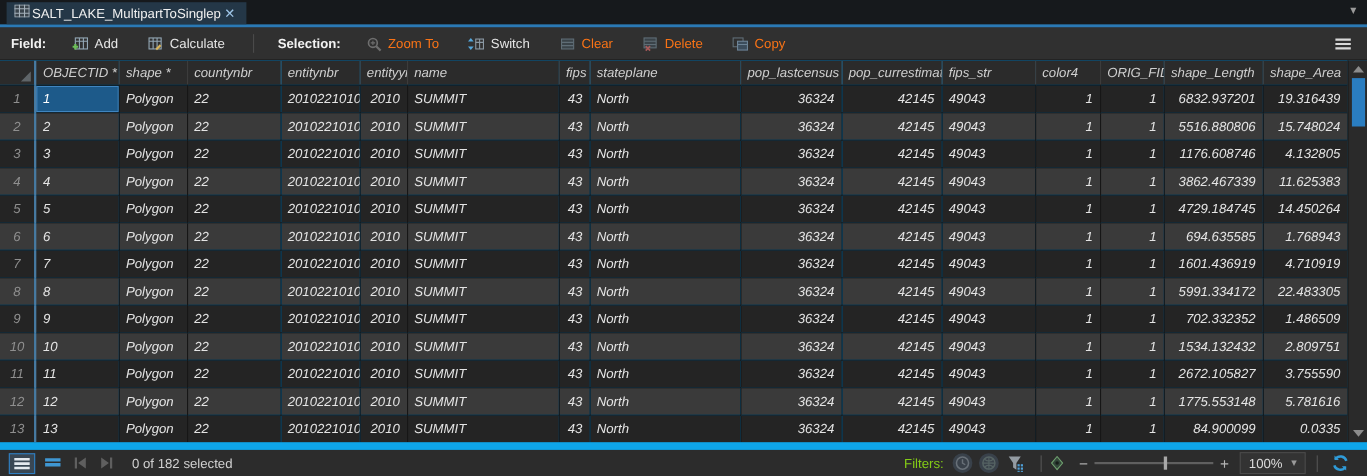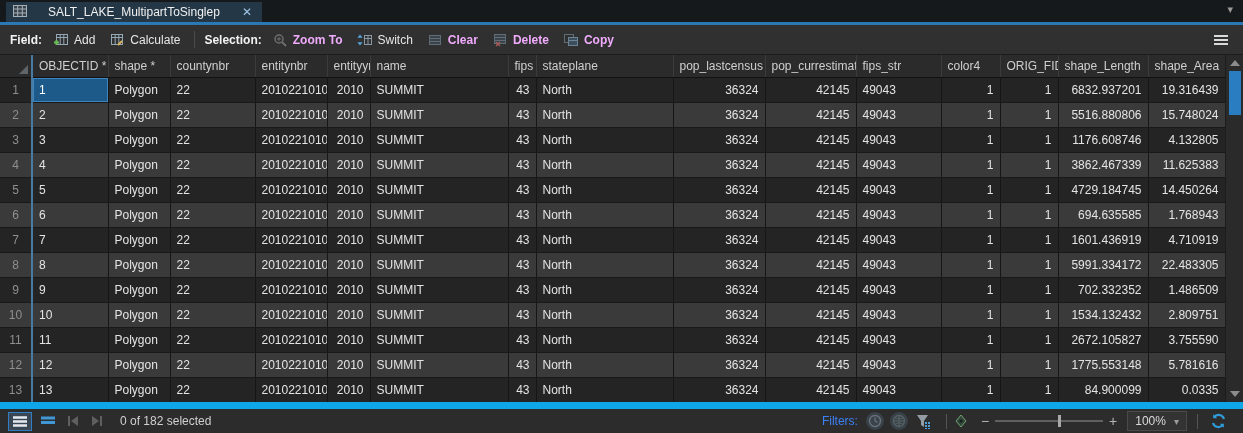--- a/index.html
+++ b/index.html
@@ -3,39 +3,39 @@
 <meta charset="utf-8">
 <style>
   * { margin:0; padding:0; box-sizing:border-box; }
   html,body { width:1243px; height:433px; overflow:hidden; background:#1e1e1e;
     font-family:"Liberation Sans","DejaVu Sans",sans-serif; }
   .app { width:1243px; height:433px; display:flex; flex-direction:column; background:#262626; }
 
   
   .tabbar { height:22px; background:#16191c; display:flex; align-items:flex-end; position:relative; }
   .tab { height:20px; margin-left:6px; background:#243747; display:flex; align-items:center;
-         padding:0 9px 0 7px; gap:21px; }
+         padding:0 9px 0 7px; gap:2px; }
   .tab-title { color:#f0f0f0; font-size:12px; white-space:nowrap; }
   .tab-close { color:#9fc6e8; font-size:12px; font-weight:bold; cursor:default; padding:0 1px; }
   .tabbar-caret { position:absolute; right:10px; top:3px; color:#9a9a9a; font-size:11px; }
   .blue-line { height:3px; background:#2a79b5; }
 
   
-  .toolbar { height:30px; background:#303030; display:flex; align-items:center; padding:0 8px; gap:0;
+  .toolbar { height:30px; background:#303030; display:flex; align-items:center; padding:0 8px; gap:12px;
              border-bottom:1px solid #1c1c1c; color:#e6e6e6; font-size:12px; }
   .tb-label { font-weight:bold; color:#f2f2f2; margin:0 4px 0 2px; }
   .tbtn { display:flex; align-items:flex-end; gap:5px; padding:3px 7px; border-radius:2px; white-space:nowrap; }
   .tbtn .icon { display:inline-flex; }
-  .tbtn.disabled { color:#f0abfc;font-weight:bold; }
+  .tbtn.disabled { color:#f97316; }
   .tb-sep { width:1px; height:17px; background:#4a4a4a; margin:0 7px; }
   .tb-spacer { flex:1; }
   .hamburger { padding:3px 6px; }
 
   
-  .grid-area { height:347px; display:flex; background:#0369a1; }
+  .grid-area { height:347px; display:flex; background:#0369a1;font-style:italic; }
   .table-wrap { width:1225px; overflow:hidden; }
   table { border-collapse:collapse; table-layout:fixed; width:1225px; font-size:12px; }
   th { height:22px; background:#2b2b2b; color:#cfcfcf; font-weight:normal; text-align:left;
        padding:0 6px; border-right:1px solid #3c3c3c; border-bottom:1px solid #121212;
        overflow:hidden; white-space:nowrap; }
   td { height:25px; padding:0 6px; color:#e4e4e4; border-right:1px solid #161616;
        border-bottom:1px solid #191919; overflow:hidden; white-space:nowrap; }
   tr.dark td  { background:#242424; }
   tr.light td { background:#3a3a3a; }
   td.al, th.al { text-align:left; }
@@ -56,21 +56,21 @@
   .scroll-thumb { width:12px; height:44px; background:#2a7dc0; }
 
   
   .statusbar { height:31px; background:#2c2c2c; border-top:7px solid #0ea5e9; display:flex;
                align-items:center; padding:0 8px; color:#d0d0d0; font-size:12px; }
   .sb-btn { display:inline-flex; align-items:center; justify-content:center; padding:2px; margin-right:6px; }
   .sb-btn.boxed { border:1px solid #2f7fc2; background:#394754; padding:2px 3px; }
   .sb-btn.disabled svg { opacity:.55; }
   .sb-text { margin-left:8px; color:#d0d0d0; }
   .sb-spacer { flex:1; }
-  .filters-label { color:#3b82f6; margin-right:8px; }
+  .filters-label { color:#84cc16; margin-right:8px; }
   .round-bg { background:#39414a; border-radius:50%; padding:2px; display:inline-flex; }
   .sb-sep { width:1px; height:15px; background:#555; margin:0 6px; }
   .zoom-minus,.zoom-plus { color:#b5b5b5; font-size:14px; padding:0 6px; }
   .slider { width:108px; height:14px; display:flex; align-items:center; position:relative; }
   .slider-track { width:100%; height:2px; background:#606060; }
   .slider-thumb { position:absolute; left:58%; top:1px; width:3px; height:12px; background:#a8a8a8; }
   .zoom-select { display:flex; align-items:center; gap:8px; background:#333; border:1px solid #4a4a4a;
                  padding:2px 7px; margin:0 4px; color:#dadada; }
   .zoom-caret { color:#9a9a9a; font-size:10px; }
   .refresh-btn { margin-left:4px; display:inline-flex; }

